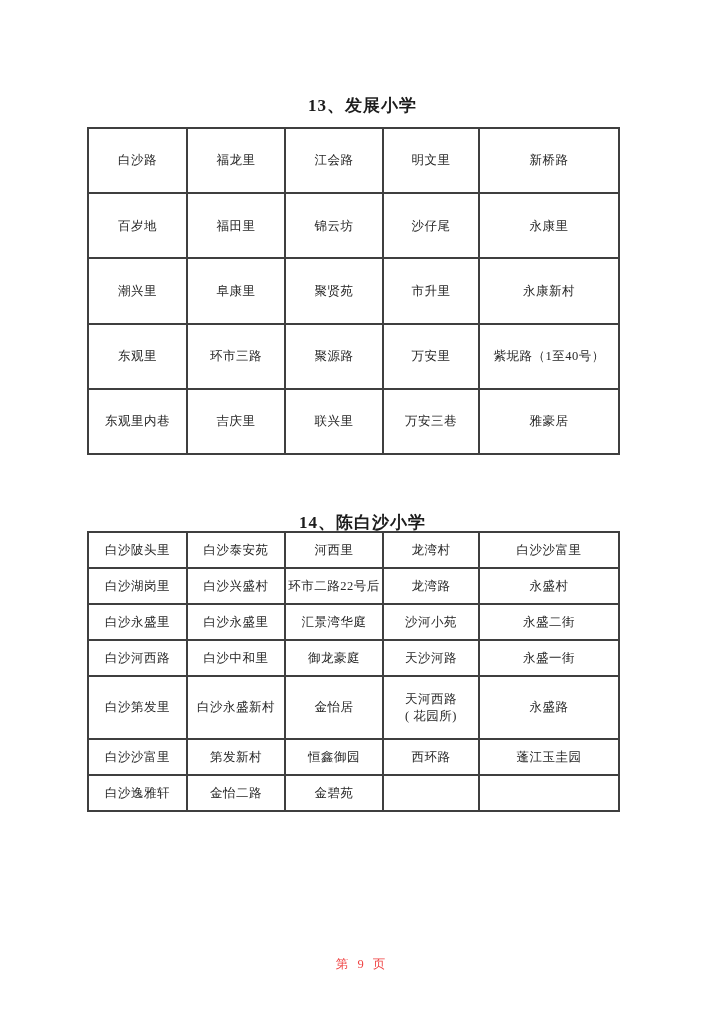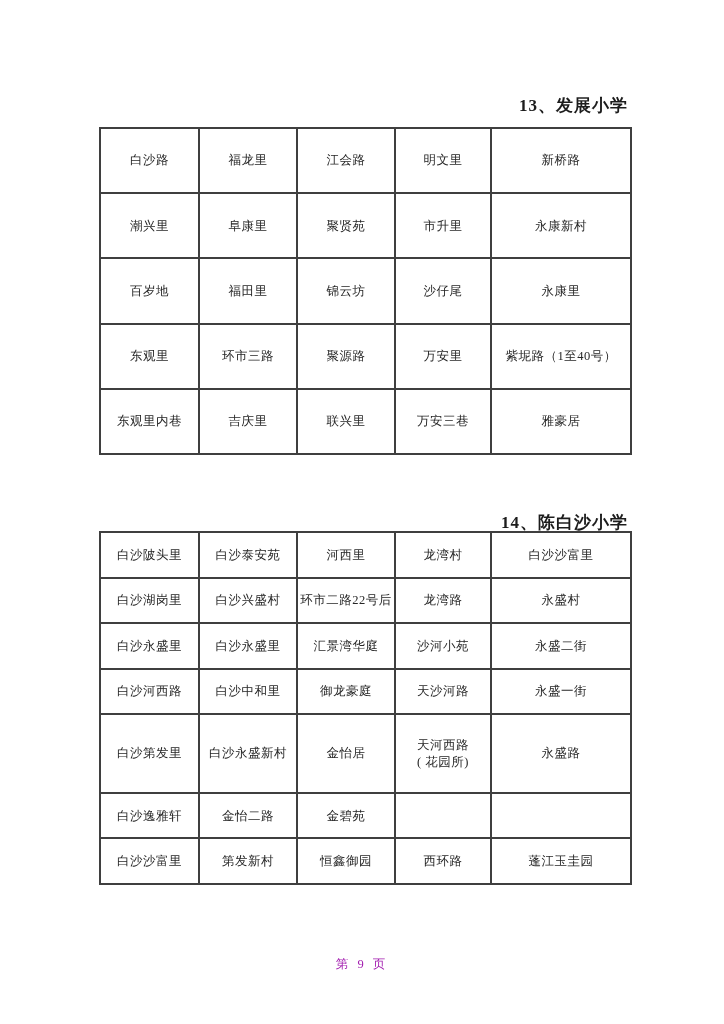--- a/index.html
+++ b/index.html
@@ -18,59 +18,59 @@
     position: relative;
     width: 724px;
     height: 1024px;
     background: #ffffff;
   }
   .section-title {
     position: absolute;
     left: 97px;
     width: 531px;
     margin: 0;
-    text-align: right;
+    text-align: center;
     font-size: 17px;
     font-weight: bold;
     letter-spacing: 1px;
     color: #1c1c1c;
     white-space: nowrap;
   }
   #title-0 { top: 94px; }
   #title-1 { top: 511px; }
   .catchment-table {
     position: absolute;
-    left: 99px;
+    left: 87px;
     width: 531px;
     border-collapse: collapse;
     table-layout: fixed;
   }
   #table-0 { top: 127px; height: 328px; }
-  #table-1 { top: 531px; height: 354px; }
+  #table-1 { top: 531px; height: 281px; }
   .catchment-table td {
     border: 2px solid #3f3f3f;
     text-align: center;
     vertical-align: middle;
     font-size: 12.5px;
     letter-spacing: 0.5px;
     line-height: 1.3;
     padding: 2px 1px;
     color: #262626;
     white-space: pre-line;
     overflow: hidden;
   }
   .page-footer {
     position: absolute;
     top: 956px;
     left: 0;
     width: 724px;
     text-align: center;
     font-size: 12.5px;
     letter-spacing: 3px;
-    color: #a21caf;
+    color: #ef4444;
   }
 </style>
 </head>
 <body>
 
 <div class="page">
 
   <h2 class="section-title" id="title-0"><span>13</span><span>、</span><span>发展小学</span></h2>
 
   <table class="catchment-table" id="table-0">
@@ -83,32 +83,32 @@
       </colgroup>
     <tbody>
         <tr>
           <td>白沙路</td>
           <td>福龙里</td>
           <td>江会路</td>
           <td>明文里</td>
           <td>新桥路</td>
         </tr>
         <tr>
+          <td>百岁地</td>
+          <td>福田里</td>
+          <td>锦云坊</td>
+          <td>沙仔尾</td>
+          <td>永康里</td>
+        </tr>
+        <tr>
           <td>潮兴里</td>
           <td>阜康里</td>
           <td>聚贤苑</td>
           <td>市升里</td>
           <td>永康新村</td>
-        </tr>
-        <tr>
-          <td>百岁地</td>
-          <td>福田里</td>
-          <td>锦云坊</td>
-          <td>沙仔尾</td>
-          <td>永康里</td>
         </tr>
         <tr>
           <td>东观里</td>
           <td>环市三路</td>
           <td>聚源路</td>
           <td>万安里</td>
           <td>紫坭路（1至40号）</td>
         </tr>
         <tr>
           <td>东观里内巷</td>
@@ -161,31 +161,31 @@
         </tr>
         <tr>
           <td>白沙第发里</td>
           <td>白沙永盛新村</td>
           <td>金怡居</td>
           <td>天河西路
 ( 花园所)</td>
           <td>永盛路</td>
         </tr>
         <tr>
+          <td>白沙沙富里</td>
+          <td>第发新村</td>
+          <td>恒鑫御园</td>
+          <td>西环路</td>
+          <td>蓬江玉圭园</td>
+        </tr>
+        <tr>
           <td>白沙逸雅轩</td>
           <td>金怡二路</td>
           <td>金碧苑</td>
           <td></td>
           <td></td>
-        </tr>
-        <tr>
-          <td>白沙沙富里</td>
-          <td>第发新村</td>
-          <td>恒鑫御园</td>
-          <td>西环路</td>
-          <td>蓬江玉圭园</td>
         </tr>
       </tbody>
   </table>
 
   <div class="page-footer">第 9 页</div>
 
 </div>
 
 </body></html>

